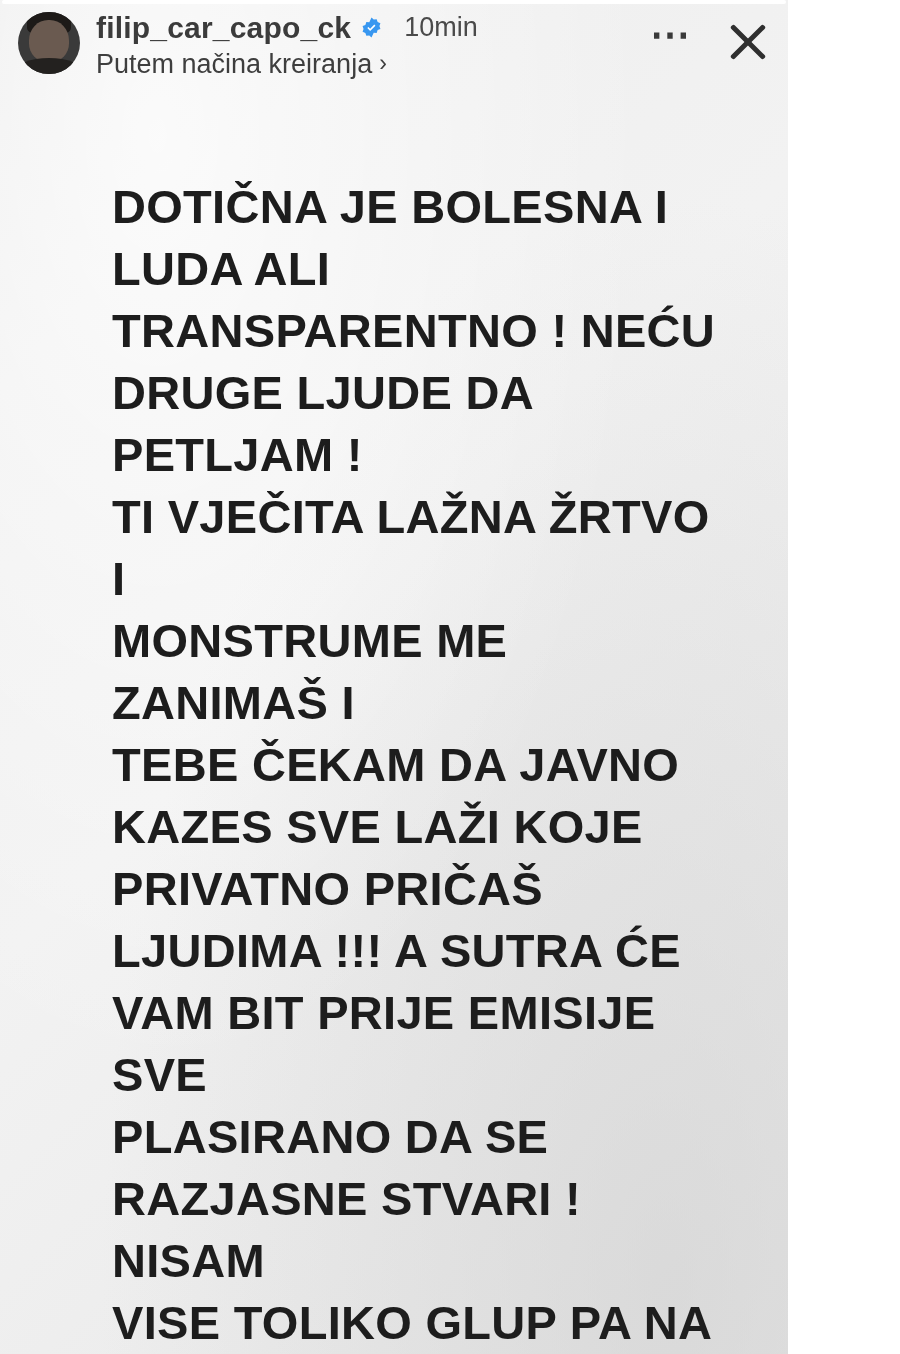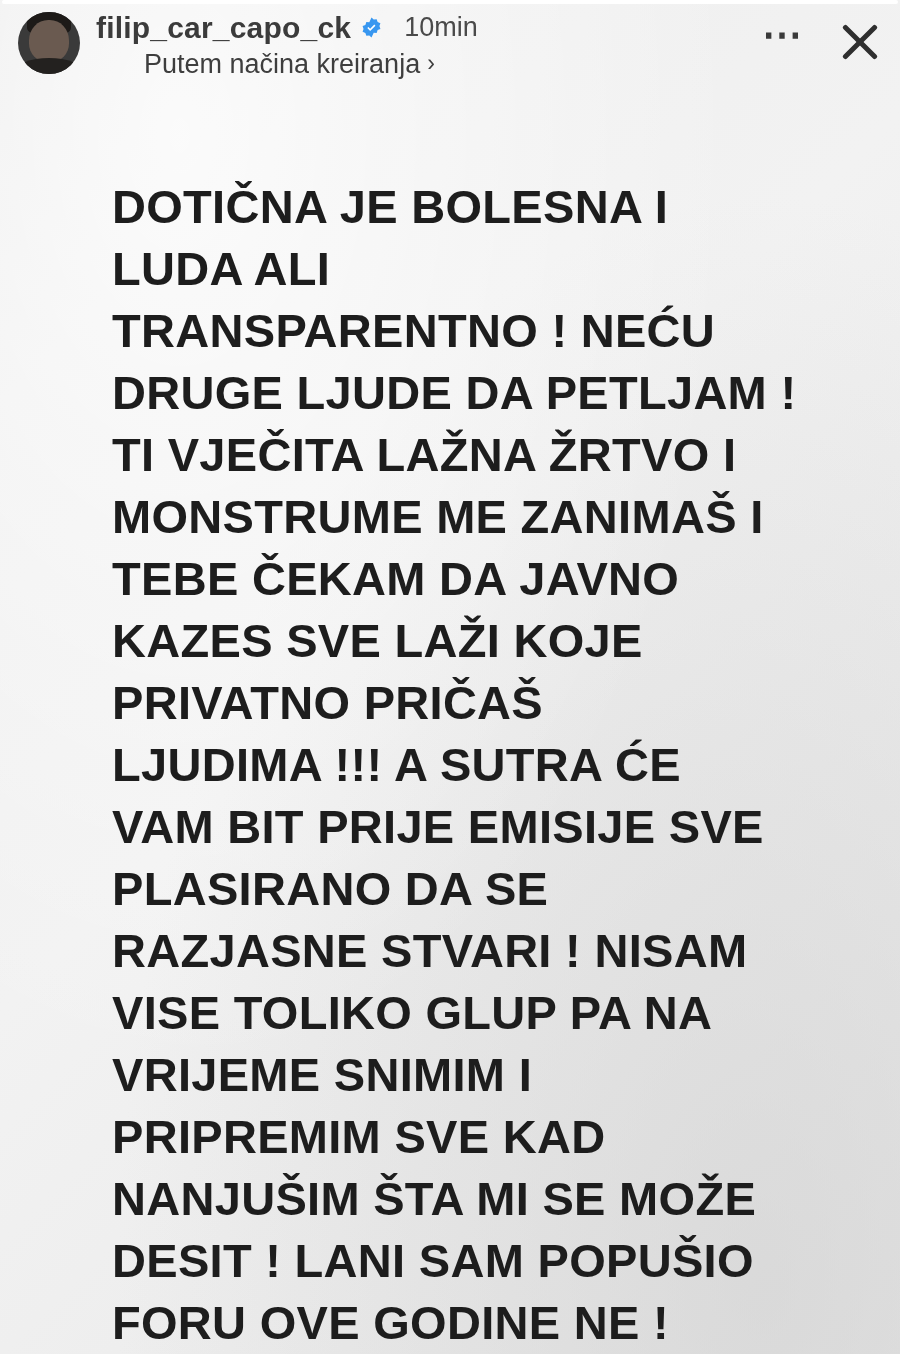--- a/index.html
+++ b/index.html
@@ -9,21 +9,21 @@
   }
   body {
     width: 900px;
     height: 1354px;
     overflow: hidden;
     font-family: "Liberation Sans", sans-serif;
   }
 
   .story {
     position: relative;
-    width: 900px;
+    width: 788px;
     height: 1354px;
     background: linear-gradient(135deg, #e9e9e9 0%, #efefef 18%, #f2f2f2 45%, #ededed 70%, #e7e7e7 100%);
     overflow: hidden;
   }
 
   
   .bg-texture {
     position: absolute;
     inset: 0;
     background:
@@ -147,21 +147,20 @@
     font-weight: 400;
     margin-left: 12px;
   }
 
   .line2 {
     margin-top: 6px;
     display: flex;
     align-items: center;
     gap: 7px;
     white-space: nowrap;
-    margin-left: 48px;
   }
   .sublabel {
     font-size: 27px;
     color: #3e3e3e;
     font-weight: 400;
     line-height: 1.1;
   }
   .chevron-right {
     font-size: 23px;
     color: #3e3e3e;

